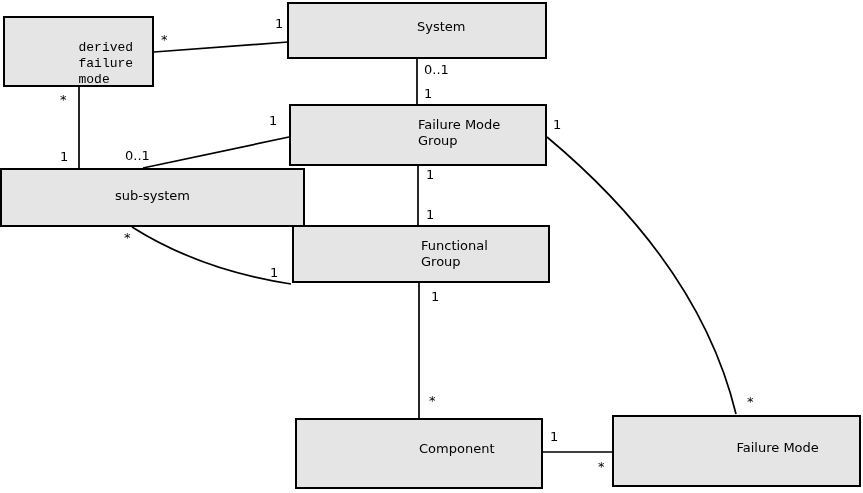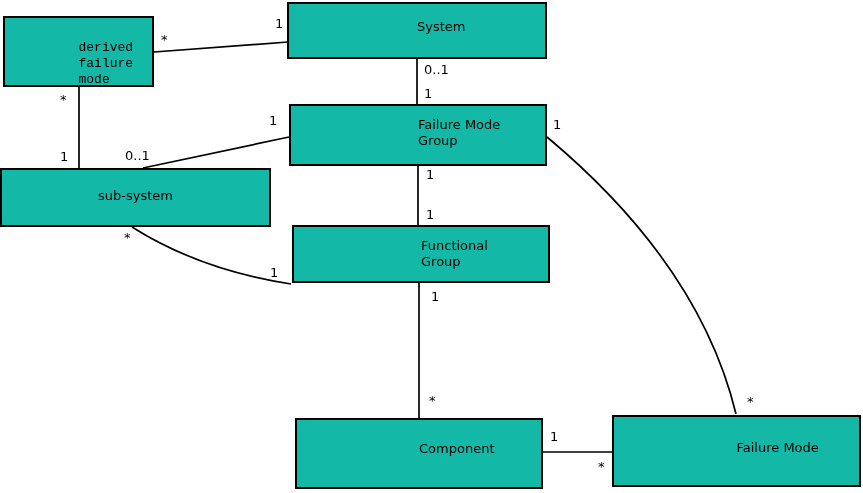--- a/index.html
+++ b/index.html
@@ -19,40 +19,40 @@
   }
   .connectors path {
     stroke: #000000;
     stroke-width: 1.7;
     fill: none;
   }
   .node {
     position: absolute;
     box-sizing: border-box;
     border: 2px solid #000000;
-    background: #14b8a6;
+    background: #e5e5e5;
   }
   .node .lbl {
     position: absolute;
     font-size: 13px;
     line-height: 16px;
     white-space: pre-line;
     color: #000000;
   }
   .lbl-at-center { left: 50%; text-align: left; }
   .lbl-centered  { left: 0; right: 0; text-align: center; }
   .lh20 { line-height: 20px; }
 
   .node-derived   { left: 3px;   top: 16px;  width: 151px; height: 71px; }
   .node-derived .lbl   { top: 22px; font-family: Liberation Mono, monospace; }
   .node-system    { left: 287px; top: 2px;   width: 260px; height: 57px; }
   .node-system .lbl    { top: 15px; }
   .node-fmg       { left: 289px; top: 104px; width: 258px; height: 62px; }
   .node-fmg .lbl       { top: 11px; }
-  .node-subsystem { left: 0px;   top: 168px; width: 271px; height: 59px; }
+  .node-subsystem { left: 0px;   top: 168px; width: 305px; height: 59px; }
   .node-subsystem .lbl { top: 18px; }
   .node-fg        { left: 292px; top: 225px; width: 258px; height: 58px; padding-left: 48px; }
   .node-fg .lbl        { top: 11px; }
   .node-component { left: 295px; top: 418px; width: 248px; height: 71px; padding-left: 12px; }
   .node-component .lbl { top: 21px; }
   .node-fm        { left: 612px; top: 415px; width: 249px; height: 72px; }
   .node-fm .lbl        { top: 23px; }
 
   .mult {
     position: absolute;

